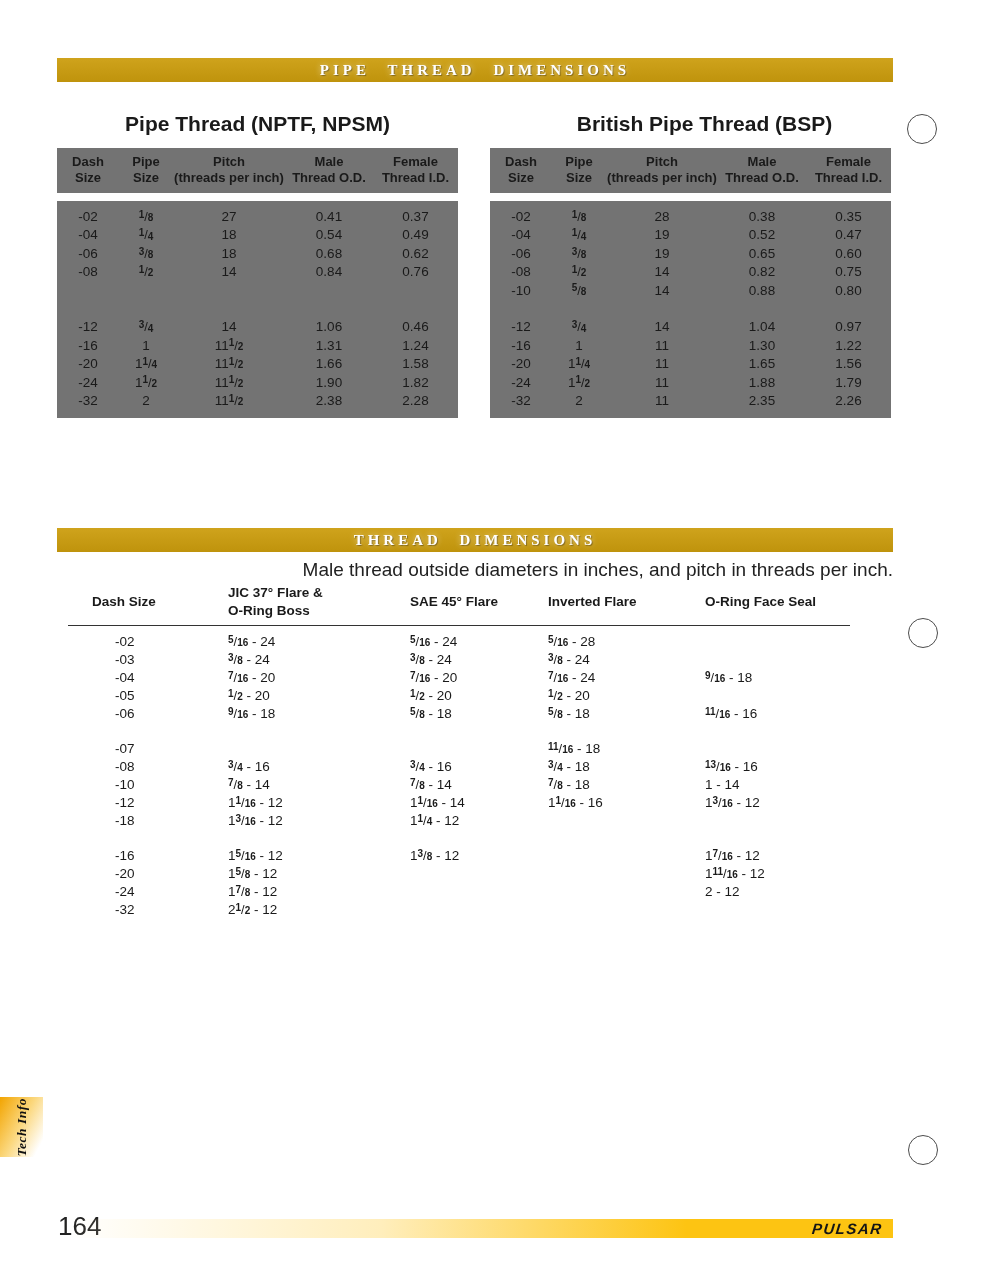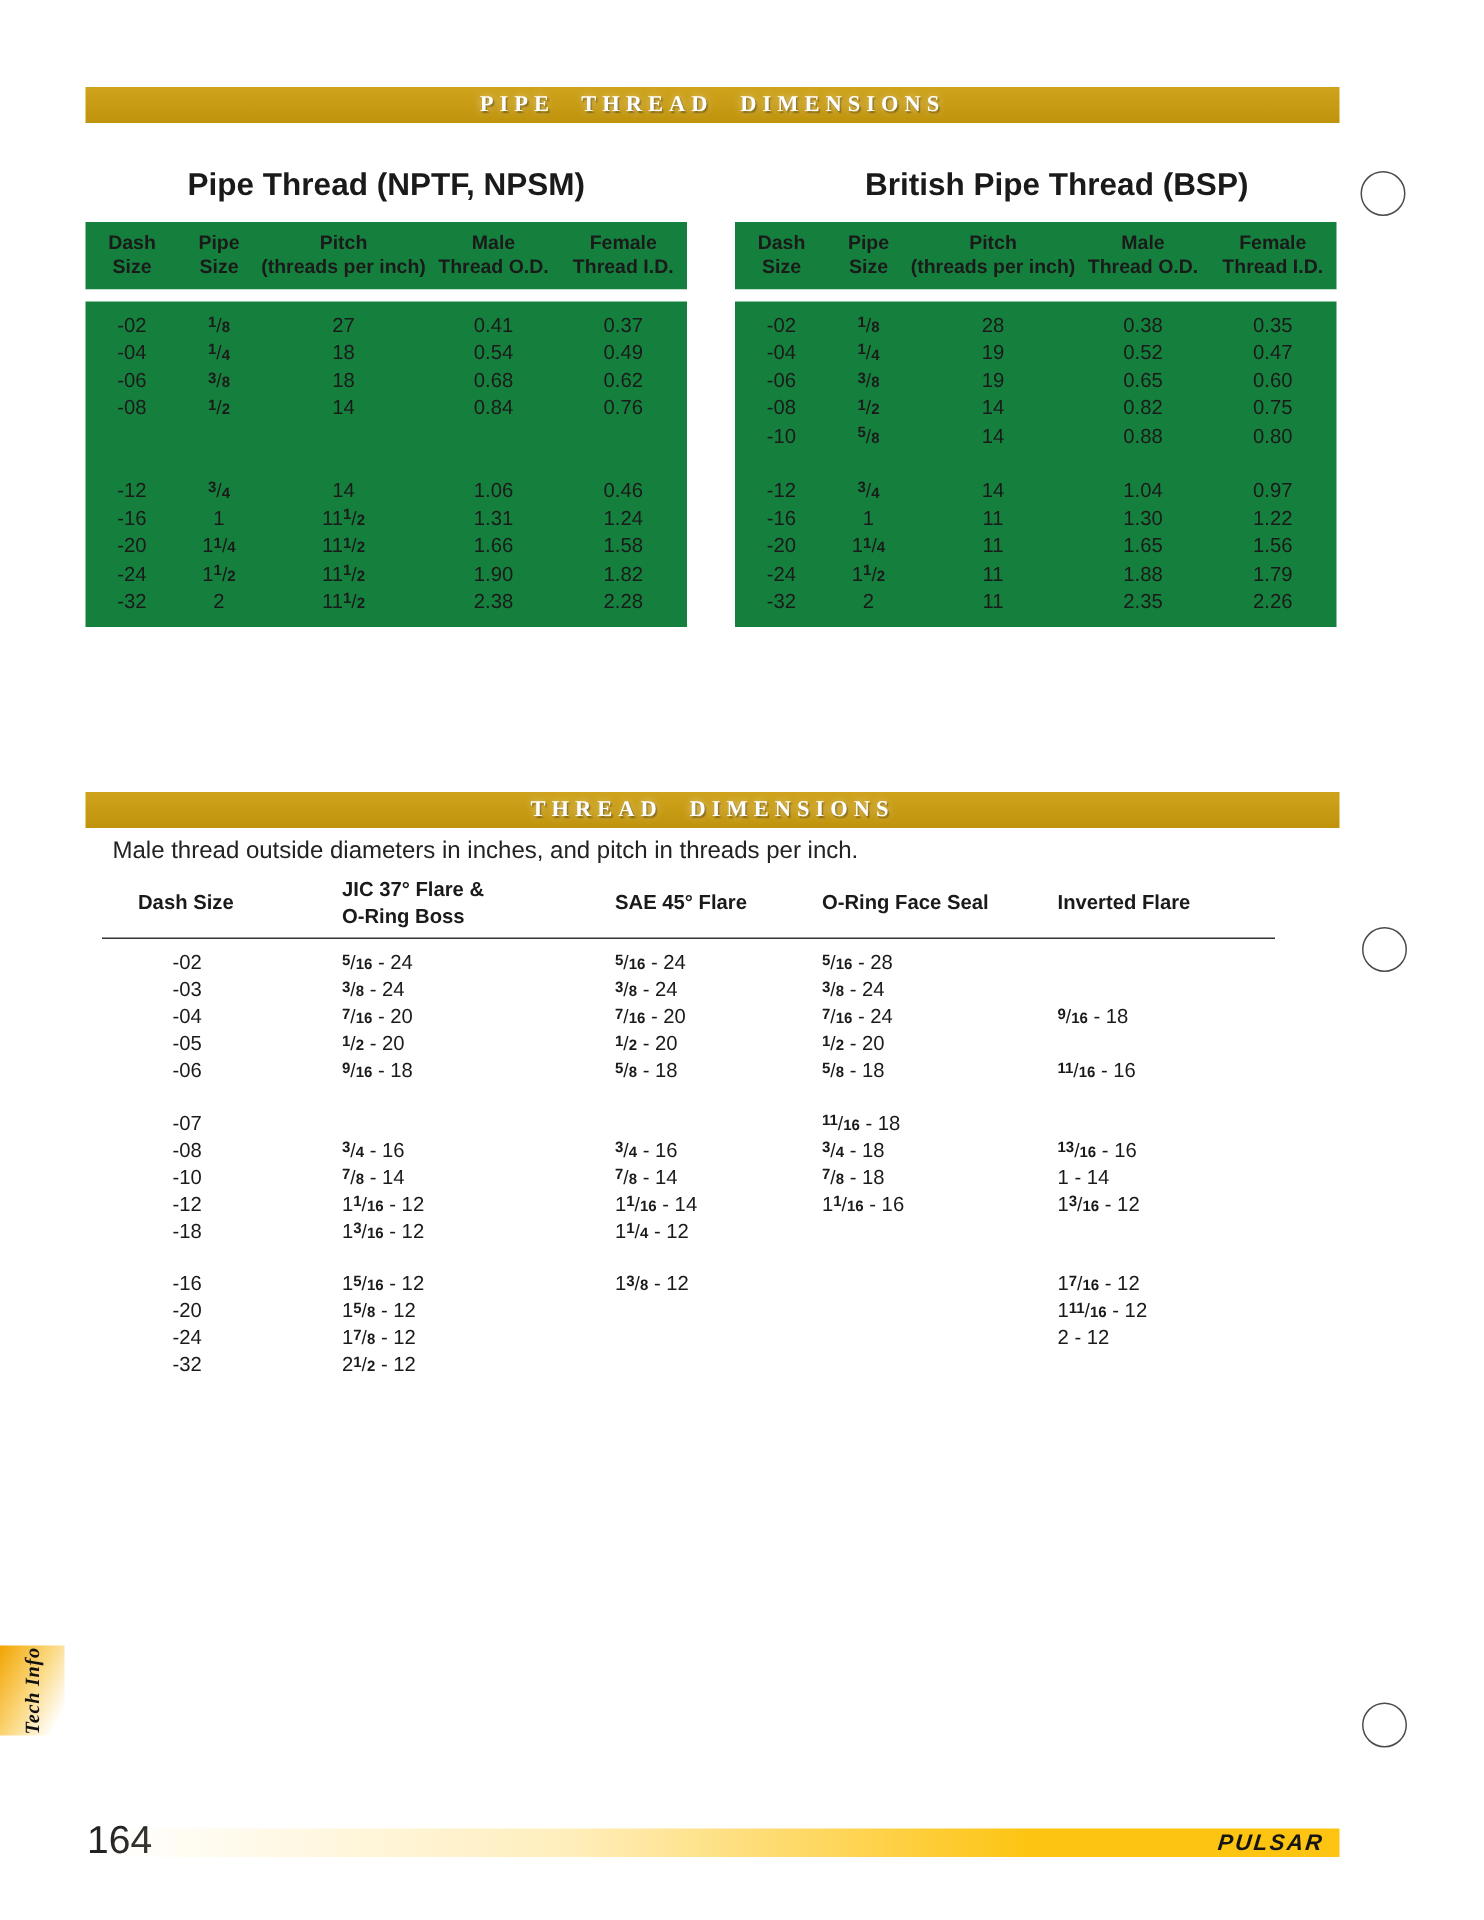--- a/index.html
+++ b/index.html
@@ -11,33 +11,33 @@
           display:flex;align-items:center;justify-content:center;font-family:Liberation Serif, serif;}
   .banner .bt{color:#fff;font-weight:bold;font-size:15px;letter-spacing:4px;word-spacing:10px;
           text-shadow:0 0 6px rgba(255,255,255,.55), 1px 1px 1px rgba(70,52,0,.6);}
   .banner1{top:58px;} .banner2{top:528px;}
 
   
   .pipe-section{position:absolute;top:112px;width:401px;}
   .pipe-left{left:57px;} .pipe-right{left:490px;}
   .pipe-title{margin:0 0 12px 0;text-align:center;font-size:21px;font-weight:bold;}
   .pipe-right .pipe-title{transform:translateX(14px);}
-  .cream{background:#15803d;}
+  .cream{background:#737373;}
   .pipe-head{padding:6px 0 7px 0;}
   .pipe-head .hrow,.pipe-body .trow{display:grid;grid-template-columns:62px 54px 112px 88px 85px;}
   .pipe-head .th{display:flex;flex-direction:column;justify-content:flex-end;text-align:center;
                  font-weight:bold;font-size:13px;line-height:16px;}
   .pipe-gap{height:8px;background:#fff;}
   .pipe-body{padding:7px 0 8px 0;}
   .pipe-body .trow{height:18.4px;line-height:18.4px;font-size:13.5px;}
   .pipe-body .cell{text-align:center;}
 
   
-  .subtitle{position:absolute;left:75px;top:559px;width:836px;margin:0;text-align:left;
-            font-size:16px;color:#222;}
+  .subtitle{position:absolute;left:57px;top:559px;width:836px;margin:0;text-align:right;
+            font-size:19px;color:#222;}
   .thread-table{position:absolute;left:68px;top:584px;width:782px;}
   .thread-head{display:grid;grid-template-columns:160px 182px 138px 157px 145px;
                border-bottom:1.5px solid #333;padding-bottom:5px;}
   .thread-head .th{display:flex;flex-direction:column;justify-content:center;font-weight:bold;
                font-size:13.5px;line-height:18px;}
   .thread-head .th:first-child{padding-left:24px;}
   .thread-body{padding-top:7px;}
   .thread-body .trow{display:grid;grid-template-columns:160px 182px 138px 157px 145px;
                height:18px;line-height:18px;font-size:13.5px;}
   .thread-body .trow.blank{height:17px;}
@@ -308,25 +308,25 @@
       <span class="th">
           <span>JIC 37° Flare &amp;</span>
           <span>O-Ring Boss</span>
         </span>
       <span class="th">
           <span></span>
           <span>SAE 45° Flare</span>
         </span>
       <span class="th">
           <span></span>
-          <span>O-Ring Face Seal</span>
+          <span>Inverted Flare</span>
         </span>
       <span class="th">
           <span></span>
-          <span>Inverted Flare</span>
+          <span>O-Ring Face Seal</span>
         </span>
     </div>
     <div class="thread-body">
         <div class="trow">
           <span class="cell">-02</span>
           <span class="cell"><span class="fr"><span class="n">5</span><span class="sl">/</span><span class="d">16</span></span> - 24</span>
           <span class="cell"><span class="fr"><span class="n">5</span><span class="sl">/</span><span class="d">16</span></span> - 24</span>
           <span class="cell"><span class="fr"><span class="n">5</span><span class="sl">/</span><span class="d">16</span></span> - 28</span>
           <span class="cell">&nbsp;</span>
         </div>

